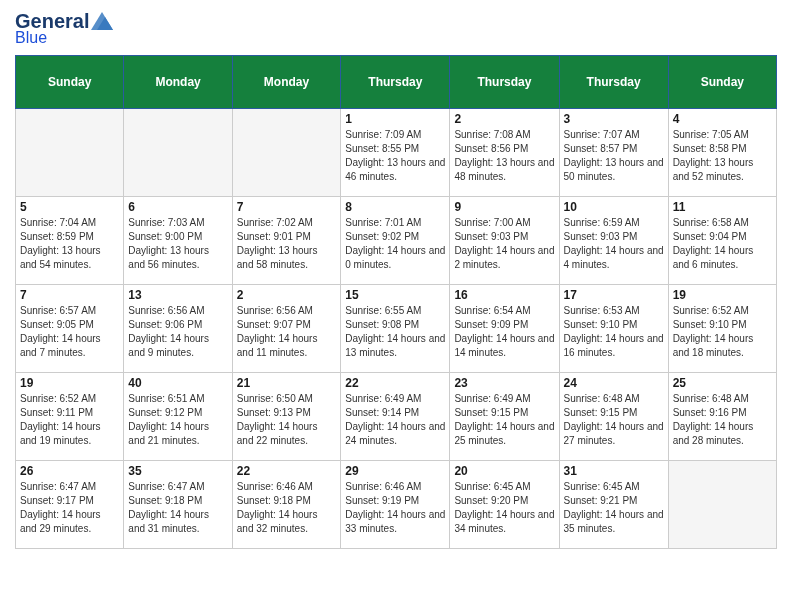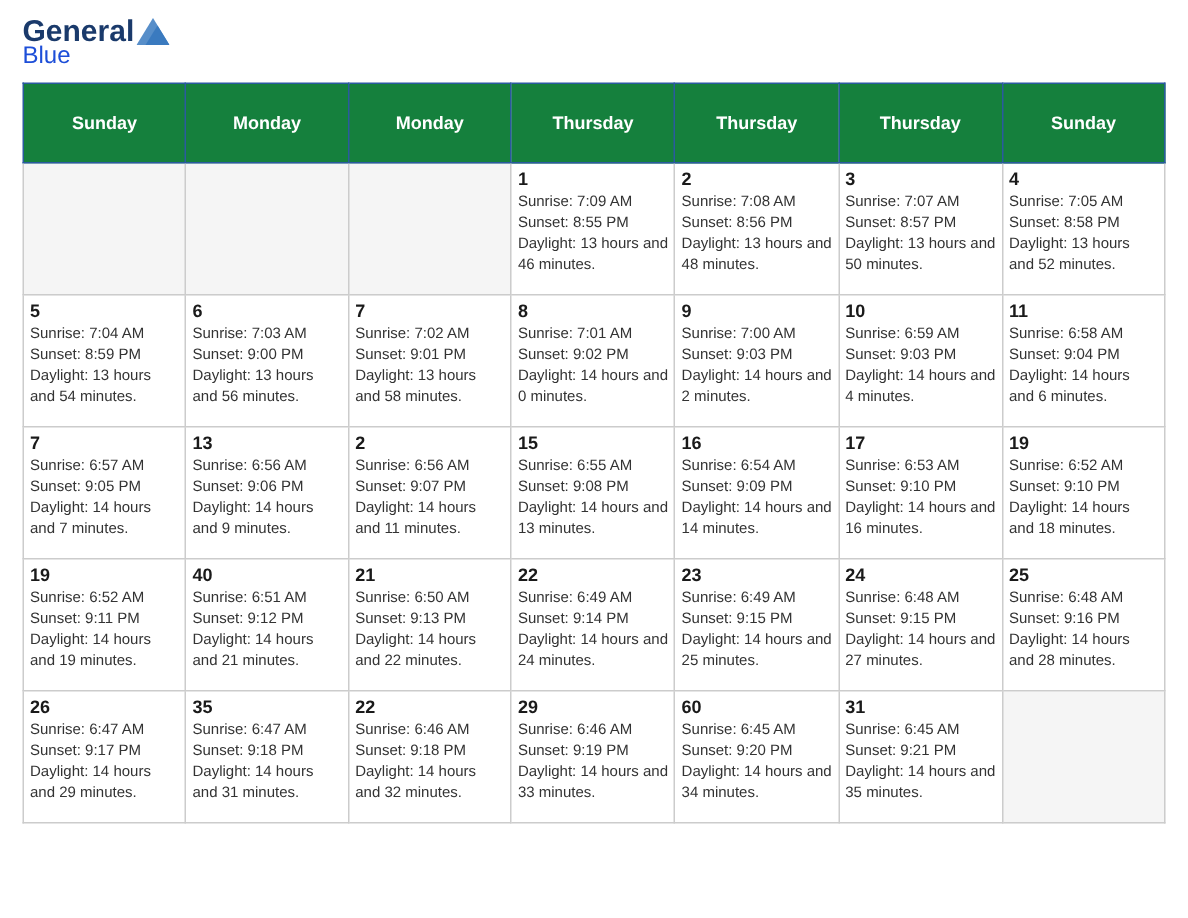--- a/index.html
+++ b/index.html
@@ -207,21 +207,21 @@
           </td>
           <td>
             <span class="day-num">22</span>
             <div class="day-info">Sunrise: 6:46 AM<br>Sunset: 9:18 PM<br>Daylight: 14 hours and 32 minutes.</div>
           </td>
           <td>
             <span class="day-num">29</span>
             <div class="day-info">Sunrise: 6:46 AM<br>Sunset: 9:19 PM<br>Daylight: 14 hours and 33 minutes.</div>
           </td>
           <td>
-            <span class="day-num">60</span>
+            <span class="day-num">20</span>
             <div class="day-info">Sunrise: 6:45 AM<br>Sunset: 9:20 PM<br>Daylight: 14 hours and 34 minutes.</div>
           </td>
           <td>
             <span class="day-num">31</span>
             <div class="day-info">Sunrise: 6:45 AM<br>Sunset: 9:21 PM<br>Daylight: 14 hours and 35 minutes.</div>
           </td>
           <td class="empty"></td>
         </tr>
       </tbody>
   </table>

